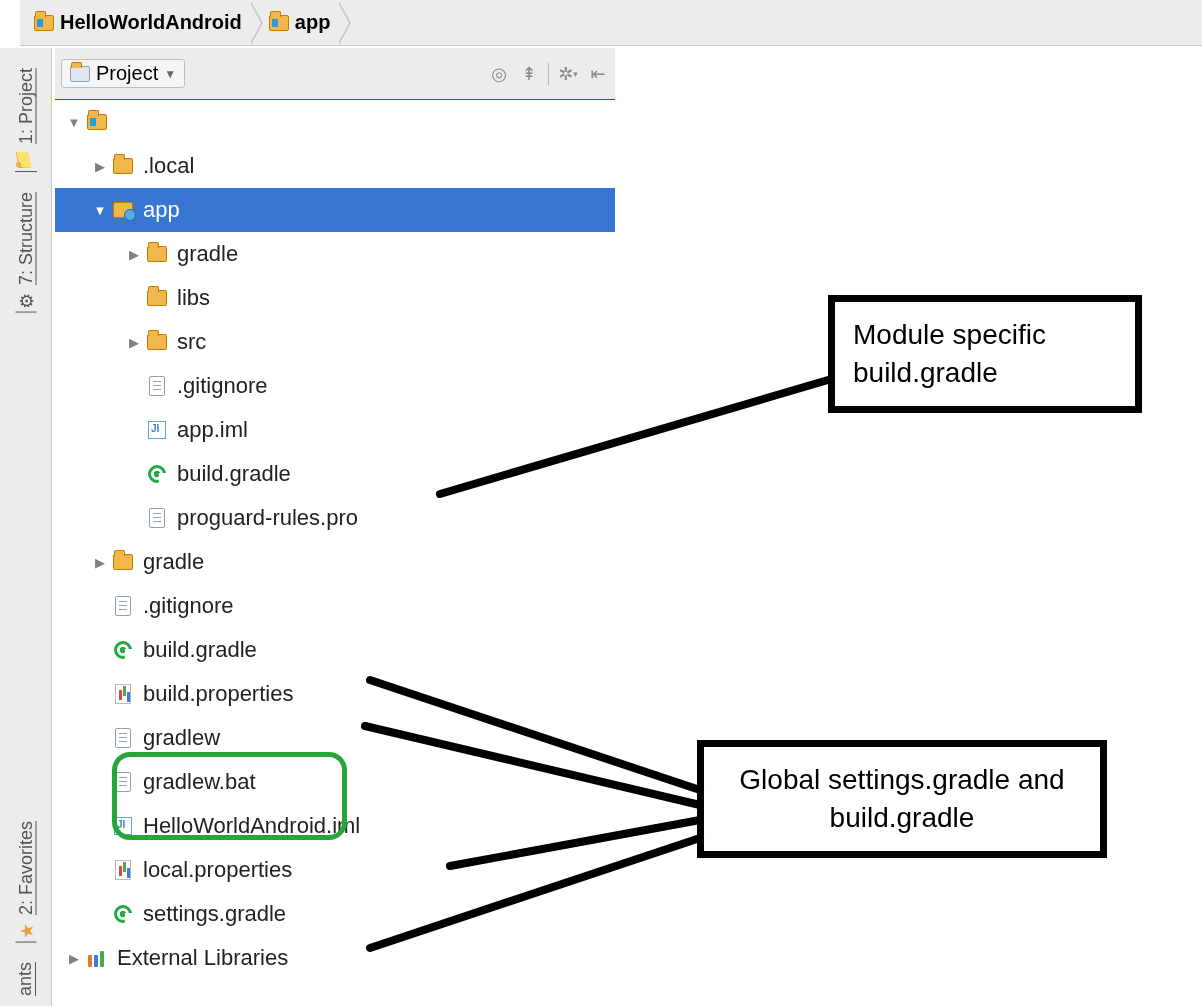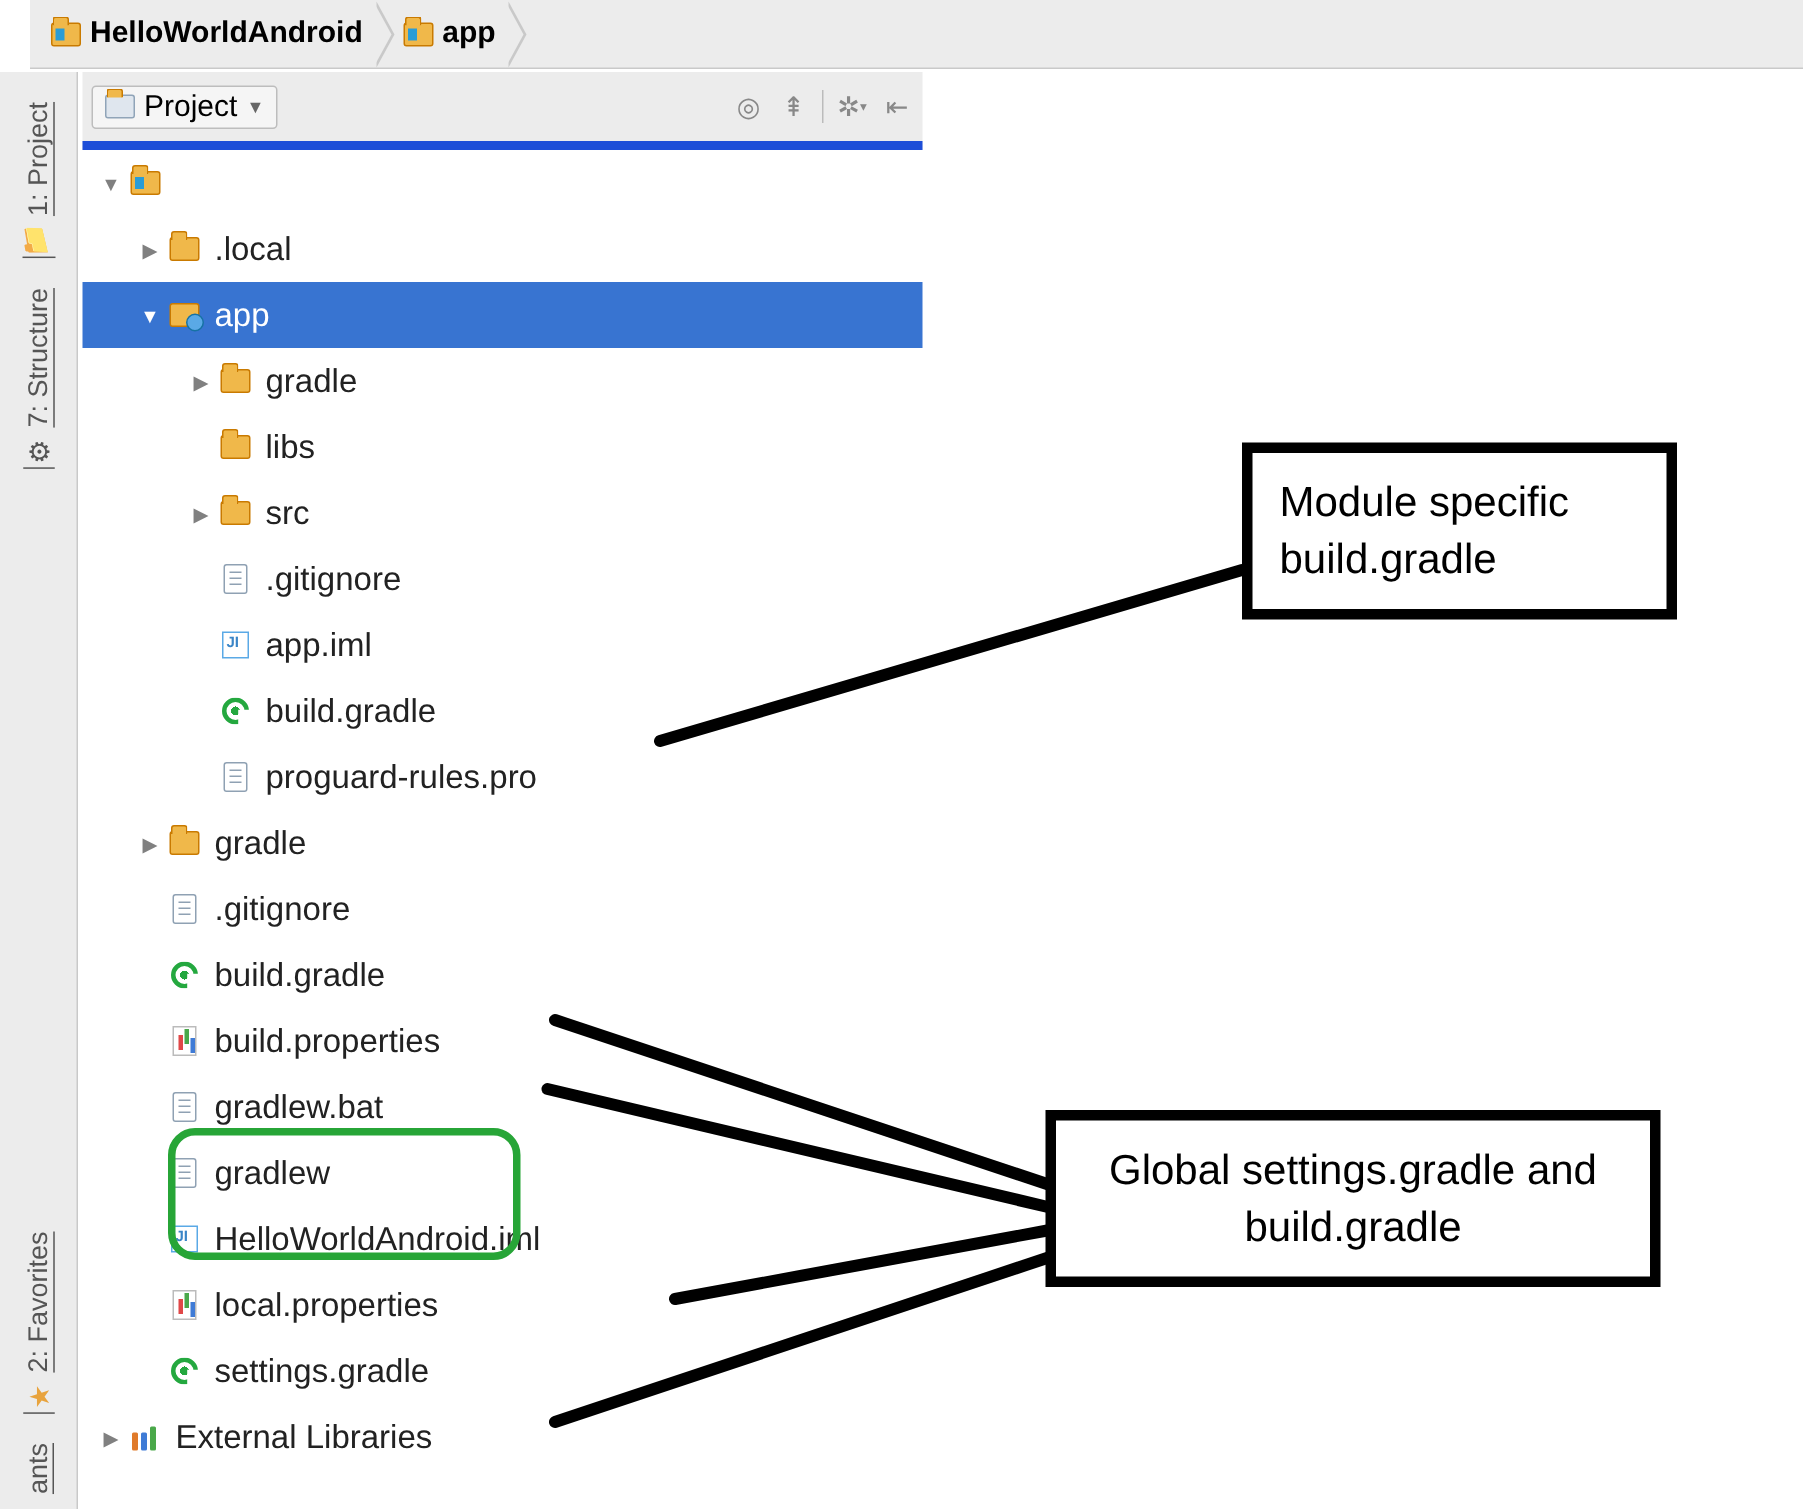--- a/index.html
+++ b/index.html
@@ -79,21 +79,21 @@
   .side-tab .tab-icon { transform: rotate(90deg); display: inline-block; }
   .side-tabs .spacer { flex: 1; }
 
   
   .project-header {
     position: absolute;
     left: 55px; top: 48px;
     width: 560px;
     height: 52px;
     background: #ececec;
-    border-bottom: 6px solid #1d4ed8;
+    border-bottom: 1px solid #1d4ed8;
     display: flex;
     align-items: center;
     padding: 0 6px;
   }
   .view-selector {
     display: flex;
     align-items: center;
     background: #f5f5f5;
     border: 1px solid #bdbdbd;
     border-radius: 3px;
@@ -434,29 +434,29 @@
         <span class="prop-icn"></span>
       </span>
     <span class="tree-label">build.properties</span>
   </div>
 
   <div class="tree-row indent-1">
     <span class="arrow placeholder">▶</span>
     <span class="node-icon">
         <span class="file-icn"></span>
       </span>
+    <span class="tree-label">gradlew</span>
+  </div>
+
+  <div class="tree-row indent-1">
+    <span class="arrow placeholder">▶</span>
+    <span class="node-icon">
+        <span class="file-icn"></span>
+      </span>
     <span class="tree-label">gradlew.bat</span>
-  </div>
-
-  <div class="tree-row indent-1">
-    <span class="arrow placeholder">▶</span>
-    <span class="node-icon">
-        <span class="file-icn"></span>
-      </span>
-    <span class="tree-label">gradlew</span>
   </div>
 
   <div class="tree-row indent-1">
     <span class="arrow placeholder">▶</span>
     <span class="node-icon">
         <span class="iml-icn"></span>
       </span>
     <span class="tree-label">HelloWorldAndroid.iml</span>
   </div>
 
@@ -481,21 +481,21 @@
     <span class="node-icon">
         <span class="lib-icn"></span>
       </span>
     <span class="tree-label">External Libraries</span>
   </div>
 
 </div>
 
 <div class="green-ring" style="left:112px; top:752px; width:235px; height:88px;"></div>
 
-<div class="anno-box" style="left:828px; top:295px; width:290px;">
+<div class="anno-box" style="left:828px; top:295px; width:314px;">
   <span>Module specific build.gradle</span>
 </div>
 
 <div class="anno-box" style="left:697px; top:740px; width:410px;text-align:center;">
   <span>Global settings.gradle and build.gradle</span>
 </div>
 
 <svg class="overlay">
   <line x1="440" y1="494" x2="828" y2="380" stroke="#000" stroke-width="8" stroke-linecap="round"></line>
   <line x1="370" y1="680" x2="700" y2="790" stroke="#000" stroke-width="8" stroke-linecap="round"></line>

